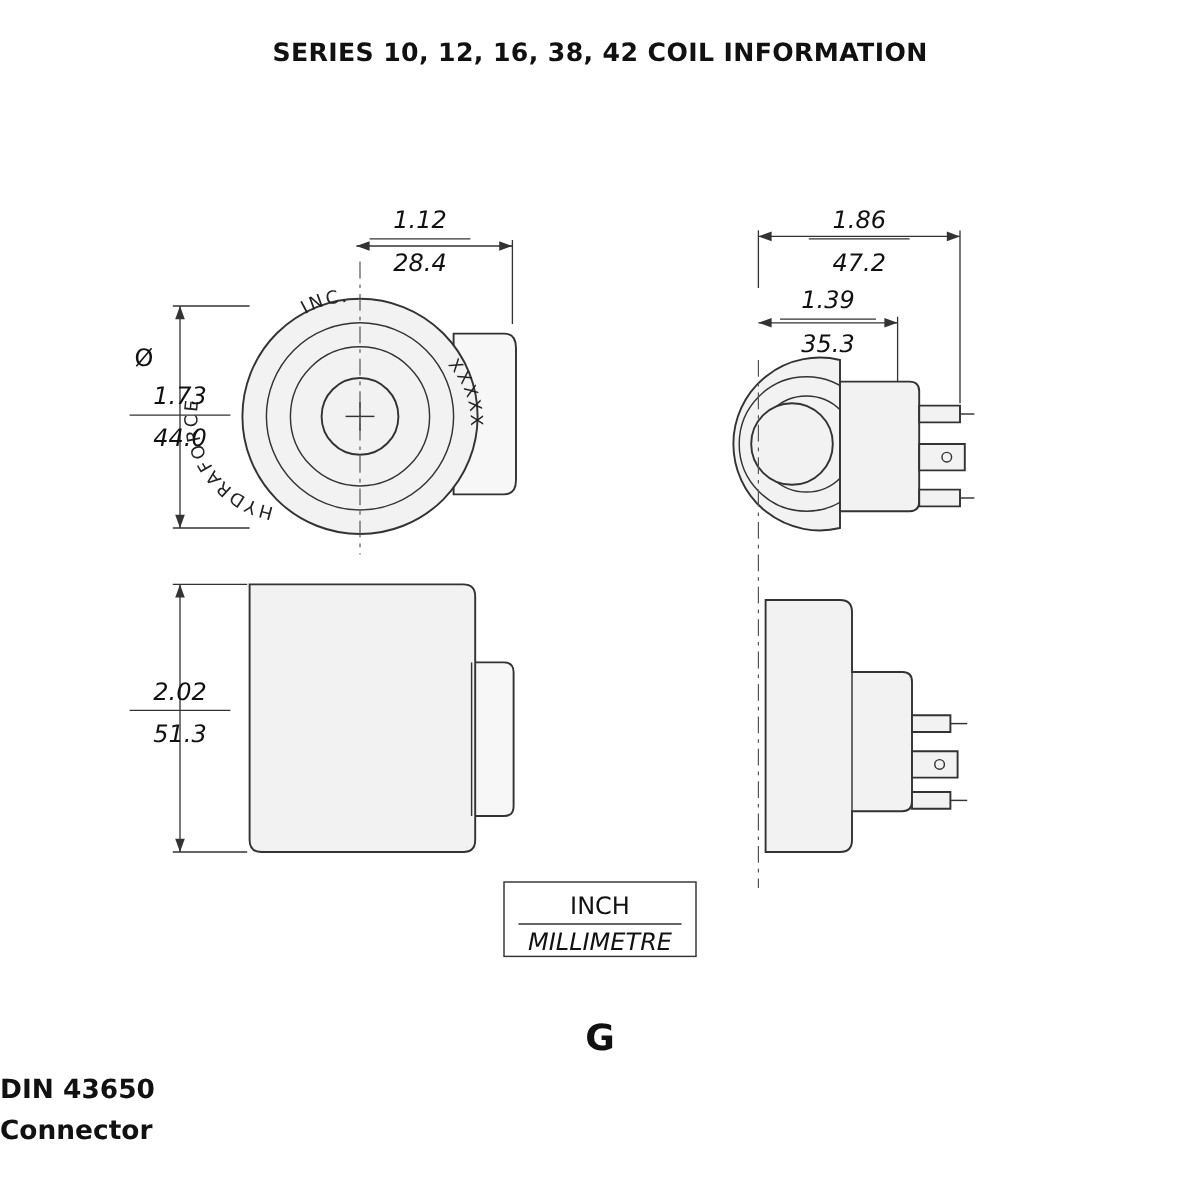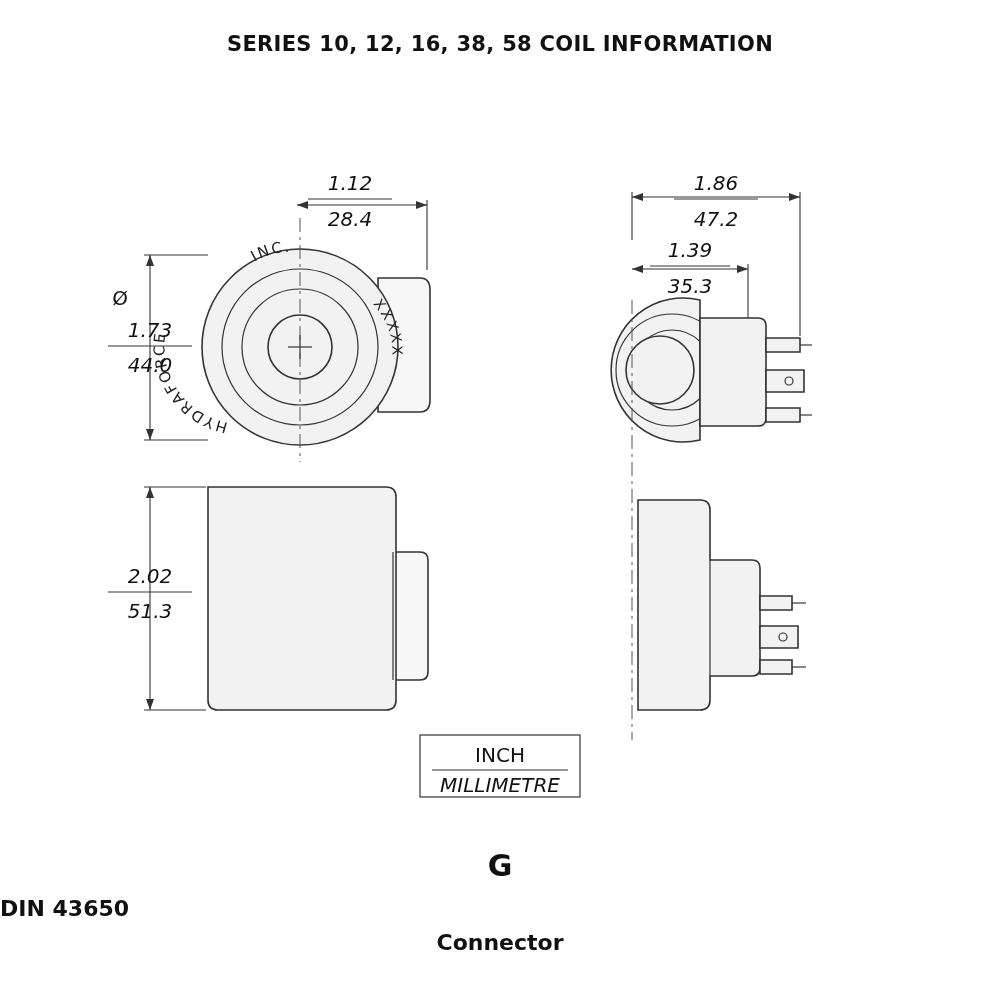--- a/index.html
+++ b/index.html
@@ -68,21 +68,21 @@
     width: 1000px;
     font-size: 22px;
     font-weight: bold;
     color: #111;
   }
   .footer-conn {
     position: absolute;
     left: 0;
     top: 930px;
     width: 1000px;
-    text-align: center;
+    text-align: left;
     font-size: 22px;
     font-weight: bold;
     color: #111;
   }
   .coil-body {
     fill: #f2f2f2;
     stroke: #333;
     stroke-width: 1.6;
   }
   .coil-body-light {
@@ -117,21 +117,21 @@
     font-size: 14px;
     fill: #222;
     letter-spacing: 2px;
   }
 </style>
 </head>
 <body>
 
 <div id="stage">
 
-  <div class="title">SERIES 10, 12, 16, 38, 58 COIL INFORMATION</div>
+  <div class="title">SERIES 10, 12, 16, 38, 42 COIL INFORMATION</div>
 
   <svg id="drawing" width="1000" height="1000">
 
     <g>
 
       <path class="coil-body-light" d="M 378 278 L 420 278 Q 430 278 430 290 L 430 400 Q 430 412 420 412 L 378 412 Z"></path>
 
       <circle class="coil-body" cx="300" cy="347" r="98"></circle>
 
       <circle class="thin" cx="300" cy="347" r="78"></circle>

